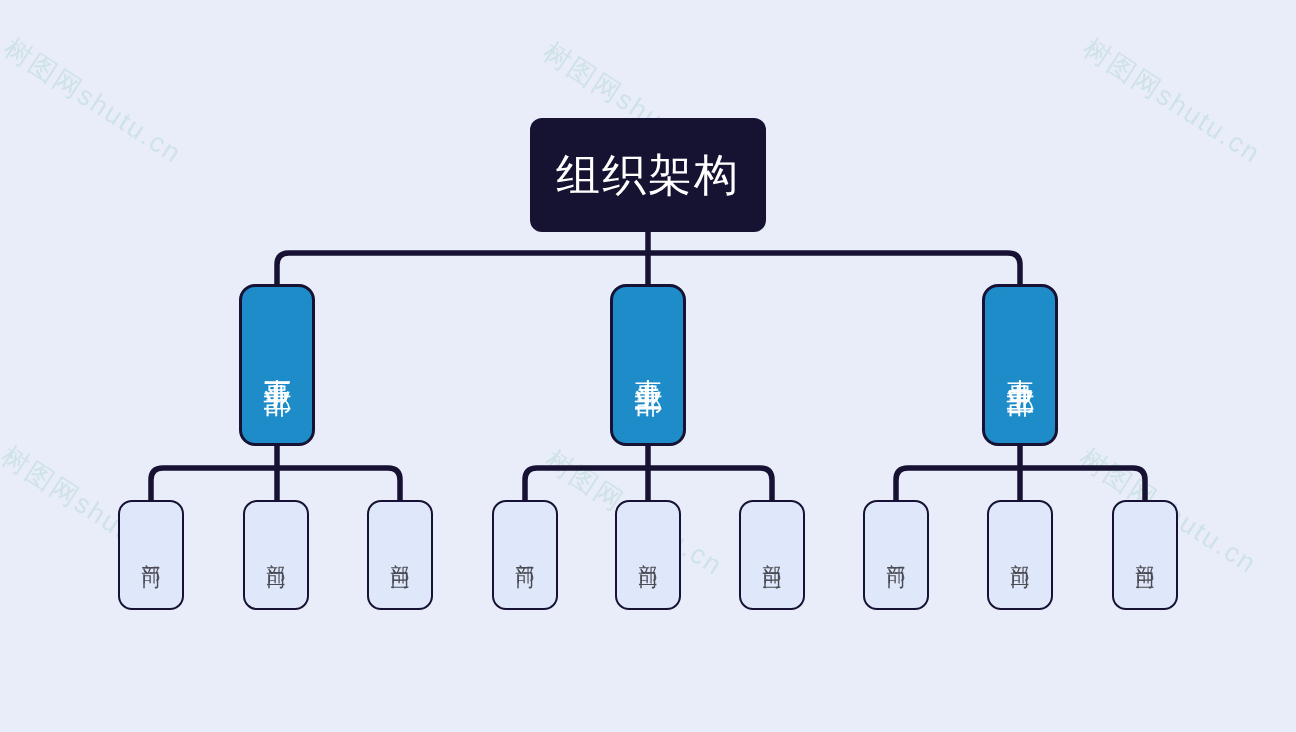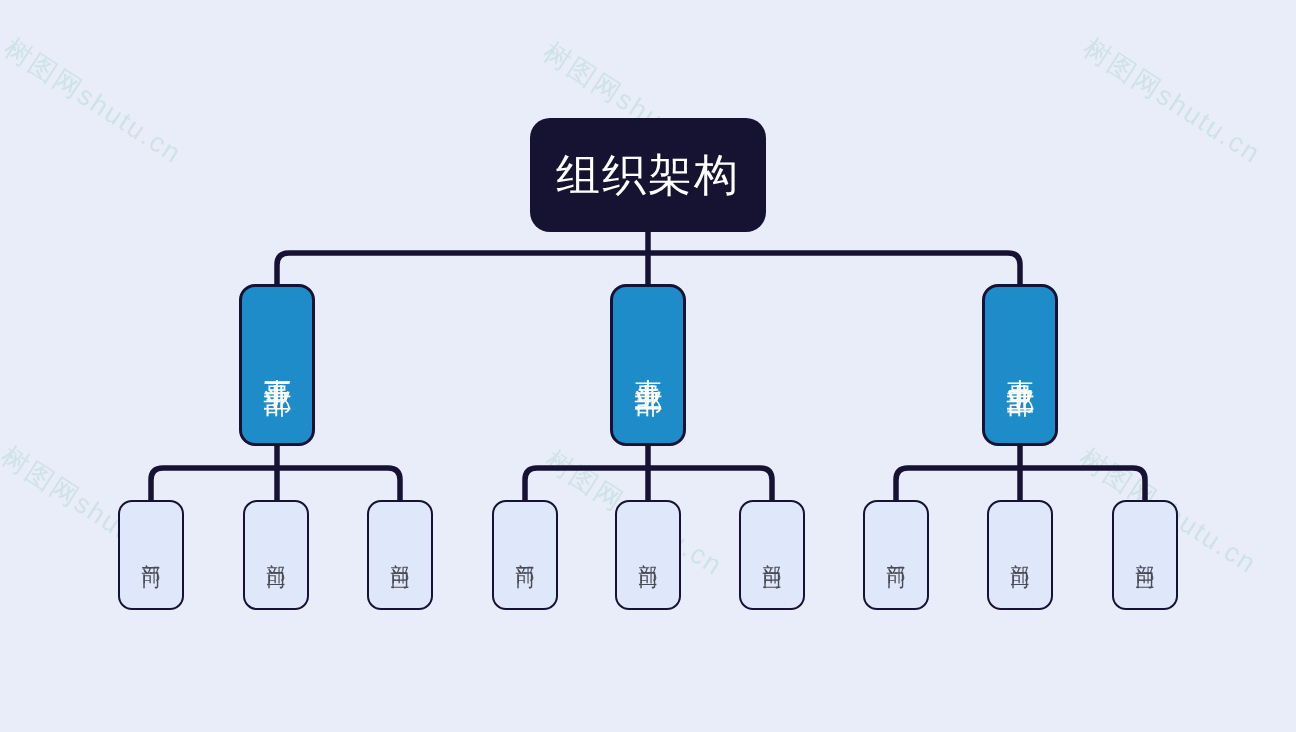--- a/index.html
+++ b/index.html
@@ -54,21 +54,21 @@
     display: flex;
     align-items: center;
     justify-content: center;
     box-sizing: border-box;
     cursor: pointer;
   }
   .root {
     left: 530px; top: 118px;
     width: 236px; height: 114px;
     background: #161231;
-    border-radius: 20px;
+    border-radius: 12px;
     color: #ffffff;
     font-size: 44px;
     font-weight: 500;
     letter-spacing: 2px;
   }
   .division {
     top: 284px;
     width: 76px; height: 162px;
     background: #1d8cc9;
     border: 3px solid #171233;

